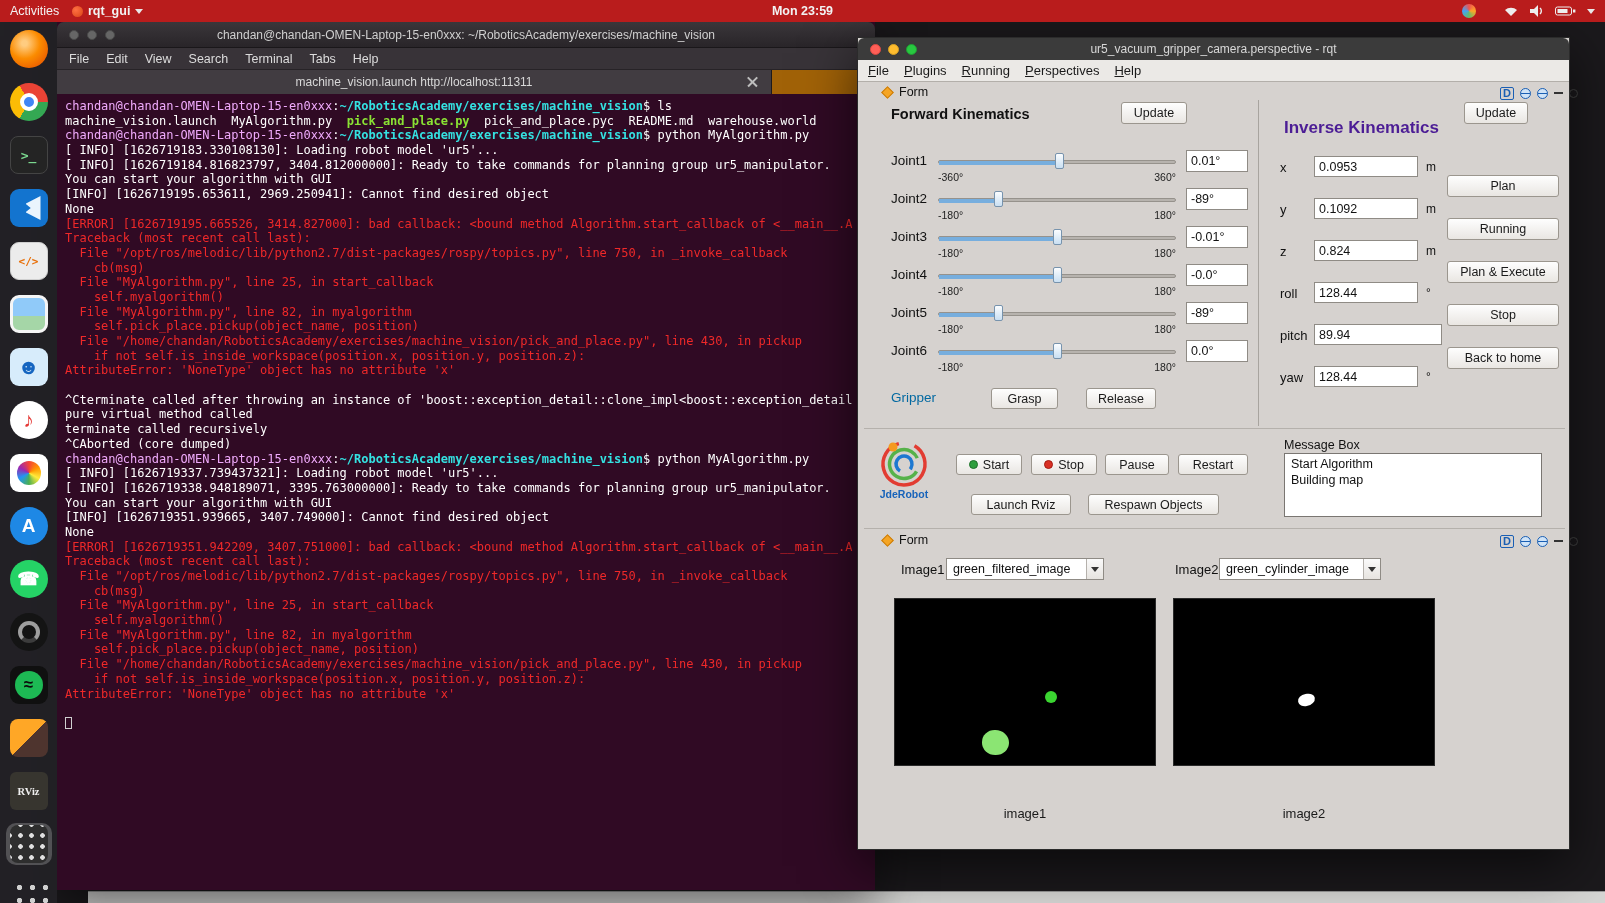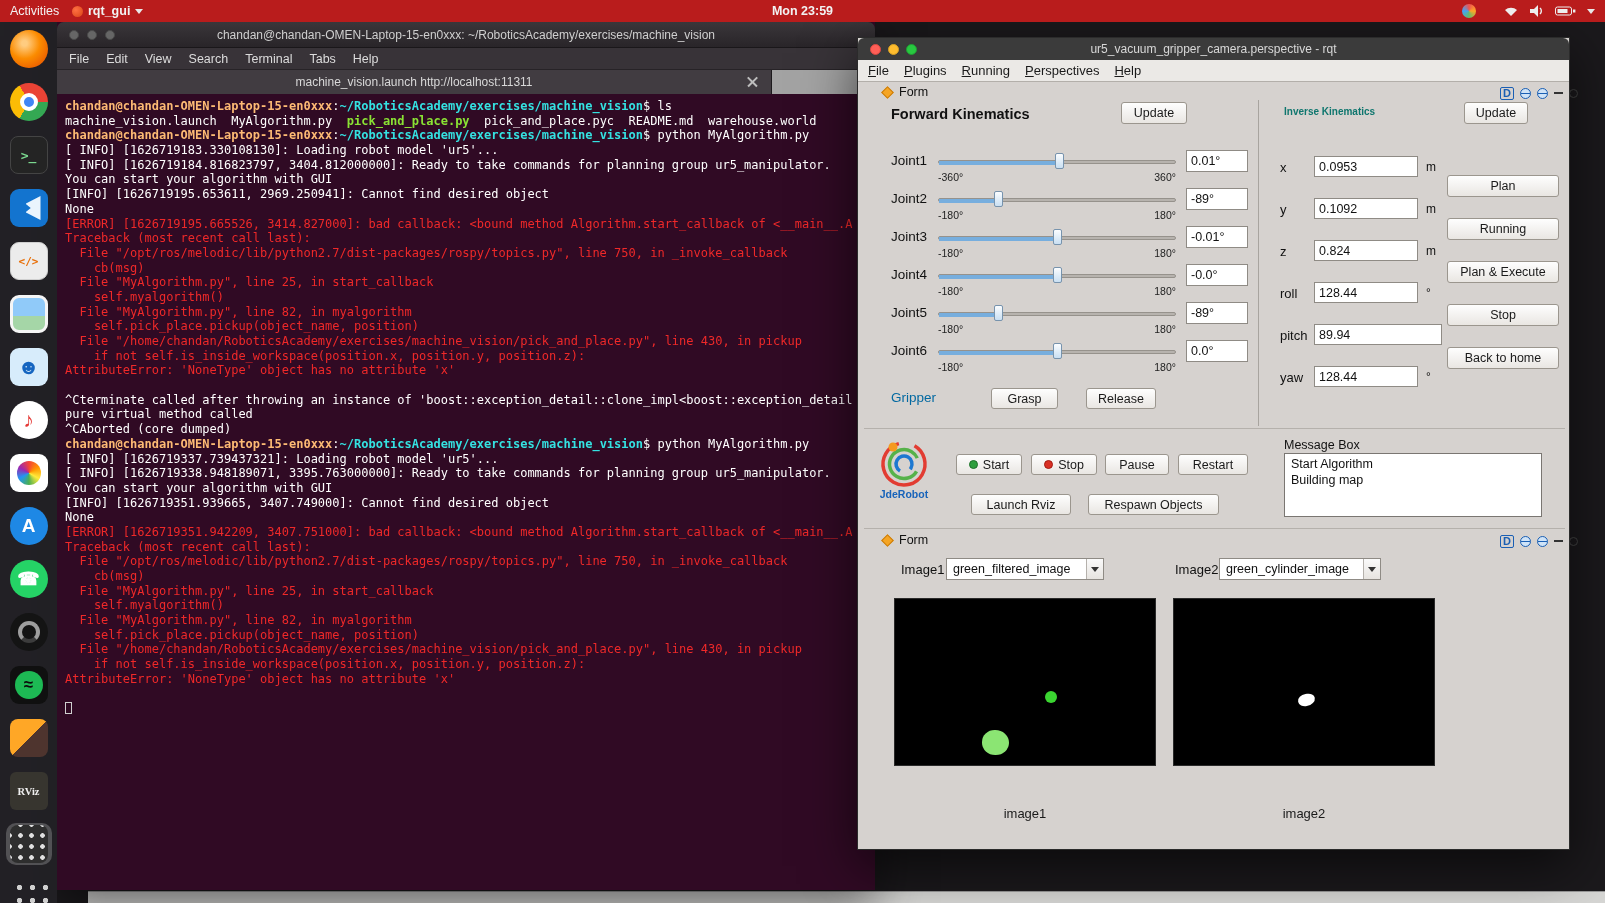--- a/index.html
+++ b/index.html
@@ -46,28 +46,28 @@
   .ic-rviz{background:#37352f;color:#efefef;font:bold 10.5px "Liberation Sans",sans-serif;border-radius:6px;}
   .ic-appgrid{background-color:#2e2e2e;background-image:radial-gradient(#e0e0e0 2px,transparent 2.6px);background-size:11px 11px;background-position:5px 5px;border-radius:8px;}
   .ic-showapps{background-image:radial-gradient(#cfcfcf 2.4px,transparent 3px);background-size:13px 13px;background-position:3px 3px;border-radius:0;}
 
   
   .term-win{position:absolute;left:57px;top:22px;width:818px;height:868px;background:#300a24;z-index:10;box-shadow:0 14px 44px rgba(0,0,0,.55);}
   .term-titlebar{position:relative;height:26px;background:linear-gradient(#3a363a,#292529);border-bottom:1px solid #1a171a;border-radius:7px 7px 0 0;color:#cfcfcf;font-size:12px;display:flex;align-items:center;justify-content:center;}
   .tdot{position:absolute;top:8px;width:10px;height:10px;border-radius:50%;background:#666;border:1px solid #4a4a4a;}
   .tdot.d1{left:12px;} .tdot.d2{left:30px;} .tdot.d3{left:48px;}
   .term-menubar{height:22px;background:#383338;color:#dcdcdc;font-size:12.5px;display:flex;align-items:center;gap:17px;padding-left:12px;border-bottom:1px solid #272327;}
-  .term-tabbar{height:24px;background:#a3a3a3;display:flex;align-items:stretch;}
+  .term-tabbar{height:24px;background:#a16207;display:flex;align-items:stretch;}
   .term-tab{position:relative;width:715px;background:#413c41;border-right:1px solid #1d1a1d;color:#d8d8d8;font-size:12px;display:flex;align-items:center;justify-content:center;}
   .tab-close{position:absolute;right:12px;top:6px;width:12px;height:12px;}
   .tab-close::before,.tab-close::after{content:"";position:absolute;left:-1px;top:5px;width:13px;height:1.6px;background:#bdbdbd;}
   .tab-close::before{transform:rotate(45deg);} .tab-close::after{transform:rotate(-45deg);}
   .term-body{padding:5px 8px;font:12px/14.7px "DejaVu Sans Mono",monospace;color:#fff;overflow:hidden;height:791px;}
   .t-line{white-space:pre;height:14.7px;overflow:hidden;}
-  .c-g{color:#fdba74;font-weight:bold;}
+  .c-g{color:#f0abfc;font-weight:normal;}
   .c-t{color:#34e2e2;font-weight:bold;}
   .c-e{color:#8ae234;font-weight:bold;}
   .c-r{color:#ef2929;}
   .c-w{color:#ffffff;}
   .t-cursor{display:inline-block;width:7px;height:12px;border:1px solid #cfcfcf;vertical-align:-2px;}
 
   
   .rqt-win{position:absolute;left:857px;top:37px;width:713px;height:813px;background:#d6d2cf;z-index:20;border:1px solid #2b2b2b;box-shadow:0 16px 50px rgba(0,0,0,.6);}
   .rqt-titlebar{position:relative;height:22px;background:#3b3b3b;border-radius:6px 6px 0 0;color:#d8d8d8;font-size:12px;display:flex;align-items:center;justify-content:center;}
   .tl{position:absolute;top:5.5px;width:11px;height:11px;border-radius:50%;}
@@ -103,21 +103,21 @@
   .jmin{position:absolute;left:47px;top:21px;font-size:10.5px;color:#222;}
   .jmax{position:absolute;left:165px;top:21px;width:120px;text-align:right;font-size:10.5px;color:#222;}
   .jval{left:295px;top:0;width:62px;height:22px;}
   .gripper-label{position:absolute;left:33px;top:352px;font-size:13.5px;color:#0369a1;text-align:right;}
   .btn-grasp{left:133px;top:350px;width:67px;height:21px;}
   .btn-release{left:228px;top:350px;width:70px;height:21px;}
   .vsep{position:absolute;left:400px;top:62px;width:1px;height:326px;background:#a8a49f;}
   .hsep{position:absolute;left:6px;top:390px;width:701px;height:1px;background:#b5b1ac;}
   .hsep2{position:absolute;left:6px;top:490px;width:701px;height:1px;background:#b5b1ac;}
 
-  .ik-title{position:absolute;left:426px;top:68px;font-size:10px;font-weight:bold;color:#0f766e;}
+  .ik-title{position:absolute;left:426px;top:80px;font-size:17px;font-weight:bold;color:#4c1d95;}
   .ik-update{left:606px;top:64px;width:64px;height:22px;}
   #ik-fields{position:absolute;left:422px;top:118px;width:165px;}
   .ik-row{position:relative;height:42px;}
   .ik-label{position:absolute;left:0;top:4px;font-size:13px;color:#111;}
   .ik-input{left:34px;top:0;width:104px;height:21px;}
   .ik-input.wide{width:128px;}
   .ik-unit{position:absolute;left:146px;top:4px;font-size:12px;color:#111;}
   #ik-buttons{position:absolute;left:589px;top:137px;width:112px;}
   .ik-btn{position:relative;width:112px;height:22px;margin-bottom:21px;}
 
@@ -292,20 +292,21 @@
       <div class="t-line"><span class="c-r">  File "MyAlgorithm.py", line 25, in start_callback</span></div>
       <div class="t-line"><span class="c-r">    self.myalgorithm()</span></div>
       <div class="t-line"><span class="c-r">  File "MyAlgorithm.py", line 82, in myalgorithm</span></div>
       <div class="t-line"><span class="c-r">    self.pick_place.pickup(object_name, position)</span></div>
       <div class="t-line"><span class="c-r">  File "/home/chandan/RoboticsAcademy/exercises/machine_vision/pick_and_place.py", line 430, in pickup</span></div>
       <div class="t-line"><span class="c-r">    if not self.is_inside_workspace(position.x, position.y, position.z):</span></div>
       <div class="t-line"><span class="c-r">AttributeError: 'NoneType' object has no attribute 'x'</span></div>
       <div class="t-line">&nbsp;</div>
       <div class="t-line"><span class="c-w">^Cterminate called after throwing an instance of 'boost::exception_detail::clone_impl&lt;boost::exception_detail</span></div>
       <div class="t-line"><span class="c-w">pure virtual method called</span></div>
+      <div class="t-line"><span class="c-w">terminate called recursively</span></div>
       <div class="t-line"><span class="c-w">^CAborted (core dumped)</span></div>
       <div class="t-line"><span class="c-g">chandan@chandan-OMEN-Laptop-15-en0xxx</span><span class="c-w">:</span><span class="c-t">~/RoboticsAcademy/exercises/machine_vision</span><span class="c-w">$ python MyAlgorithm.py</span></div>
       <div class="t-line"><span class="c-w">[ INFO] [1626719337.739437321]: Loading robot model 'ur5'...</span></div>
       <div class="t-line"><span class="c-w">[ INFO] [1626719338.948189071, 3395.763000000]: Ready to take commands for planning group ur5_manipulator.</span></div>
       <div class="t-line"><span class="c-w">You can start your algorithm with GUI</span></div>
       <div class="t-line"><span class="c-w">[INFO] [1626719351.939665, 3407.749000]: Cannot find desired object</span></div>
       <div class="t-line"><span class="c-w">None</span></div>
       <div class="t-line"><span class="c-r">[ERROR] [1626719351.942209, 3407.751000]: bad callback: &lt;bound method Algorithm.start_callback of &lt;__main__.A</span></div>
       <div class="t-line"><span class="c-r">Traceback (most recent call last):</span></div>
       <div class="t-line"><span class="c-r">  File "/opt/ros/melodic/lib/python2.7/dist-packages/rospy/topics.py", line 750, in _invoke_callback</span></div>

